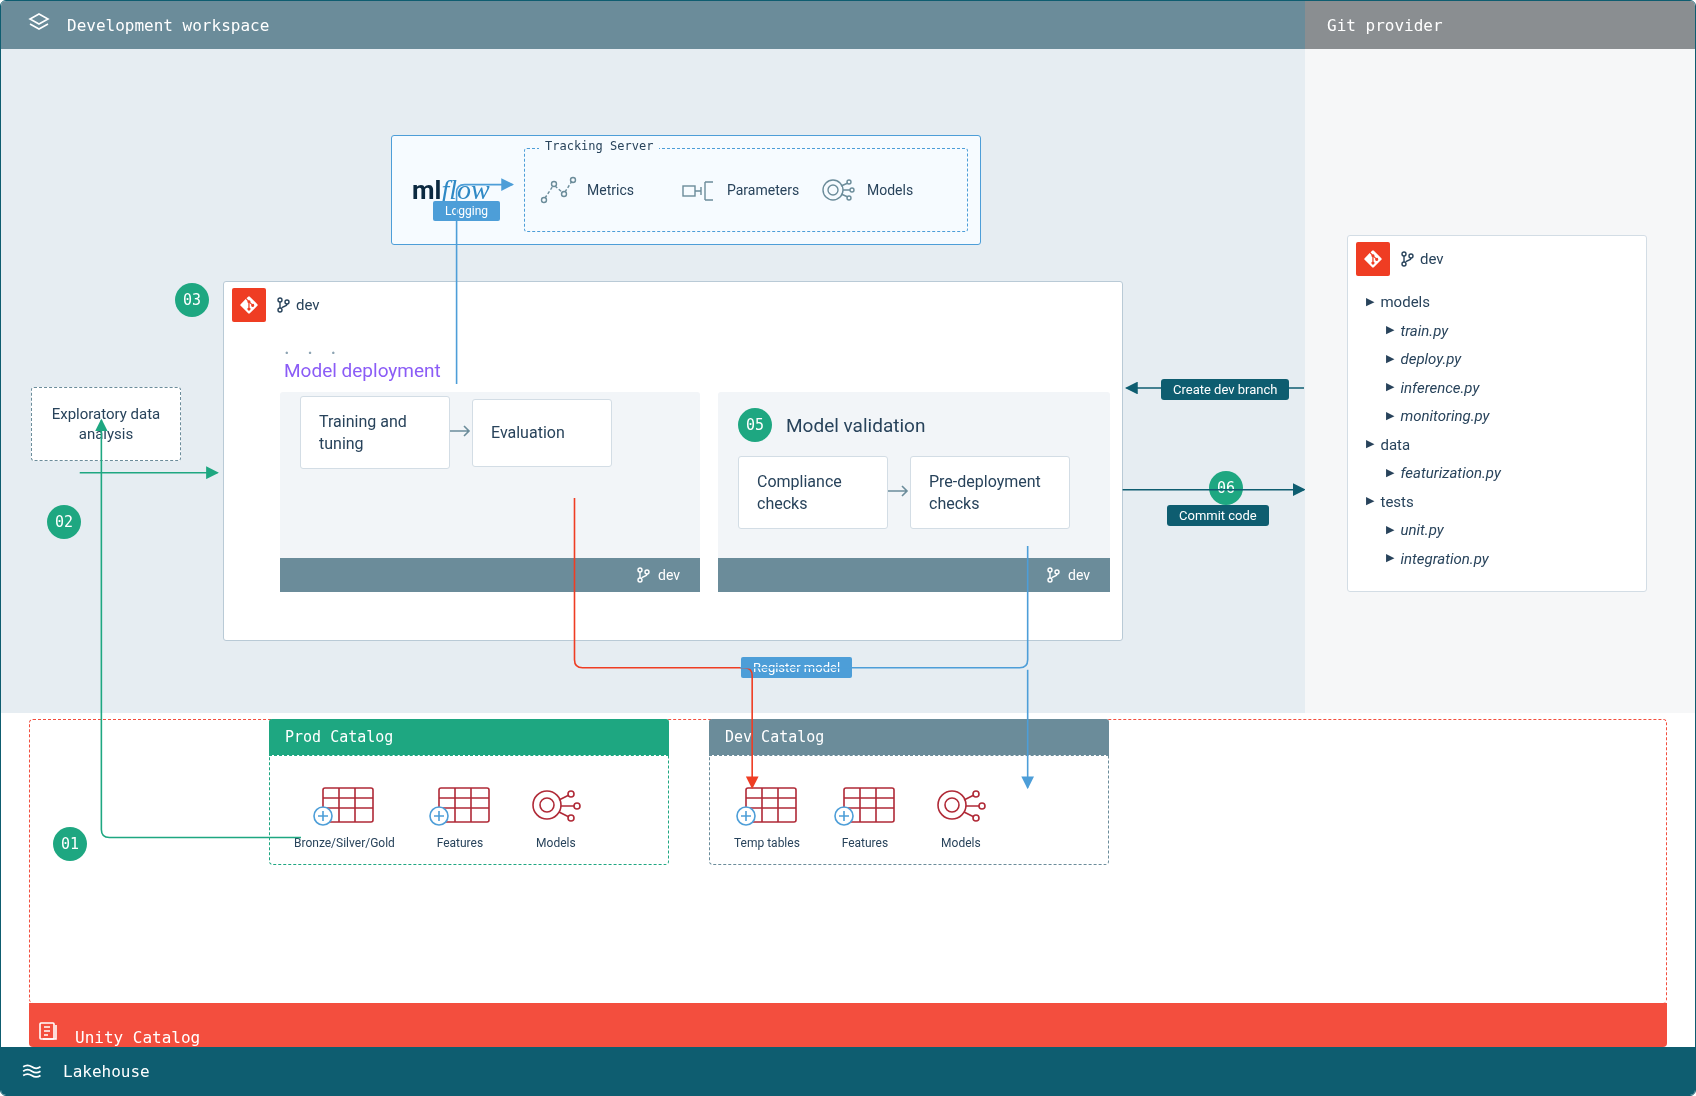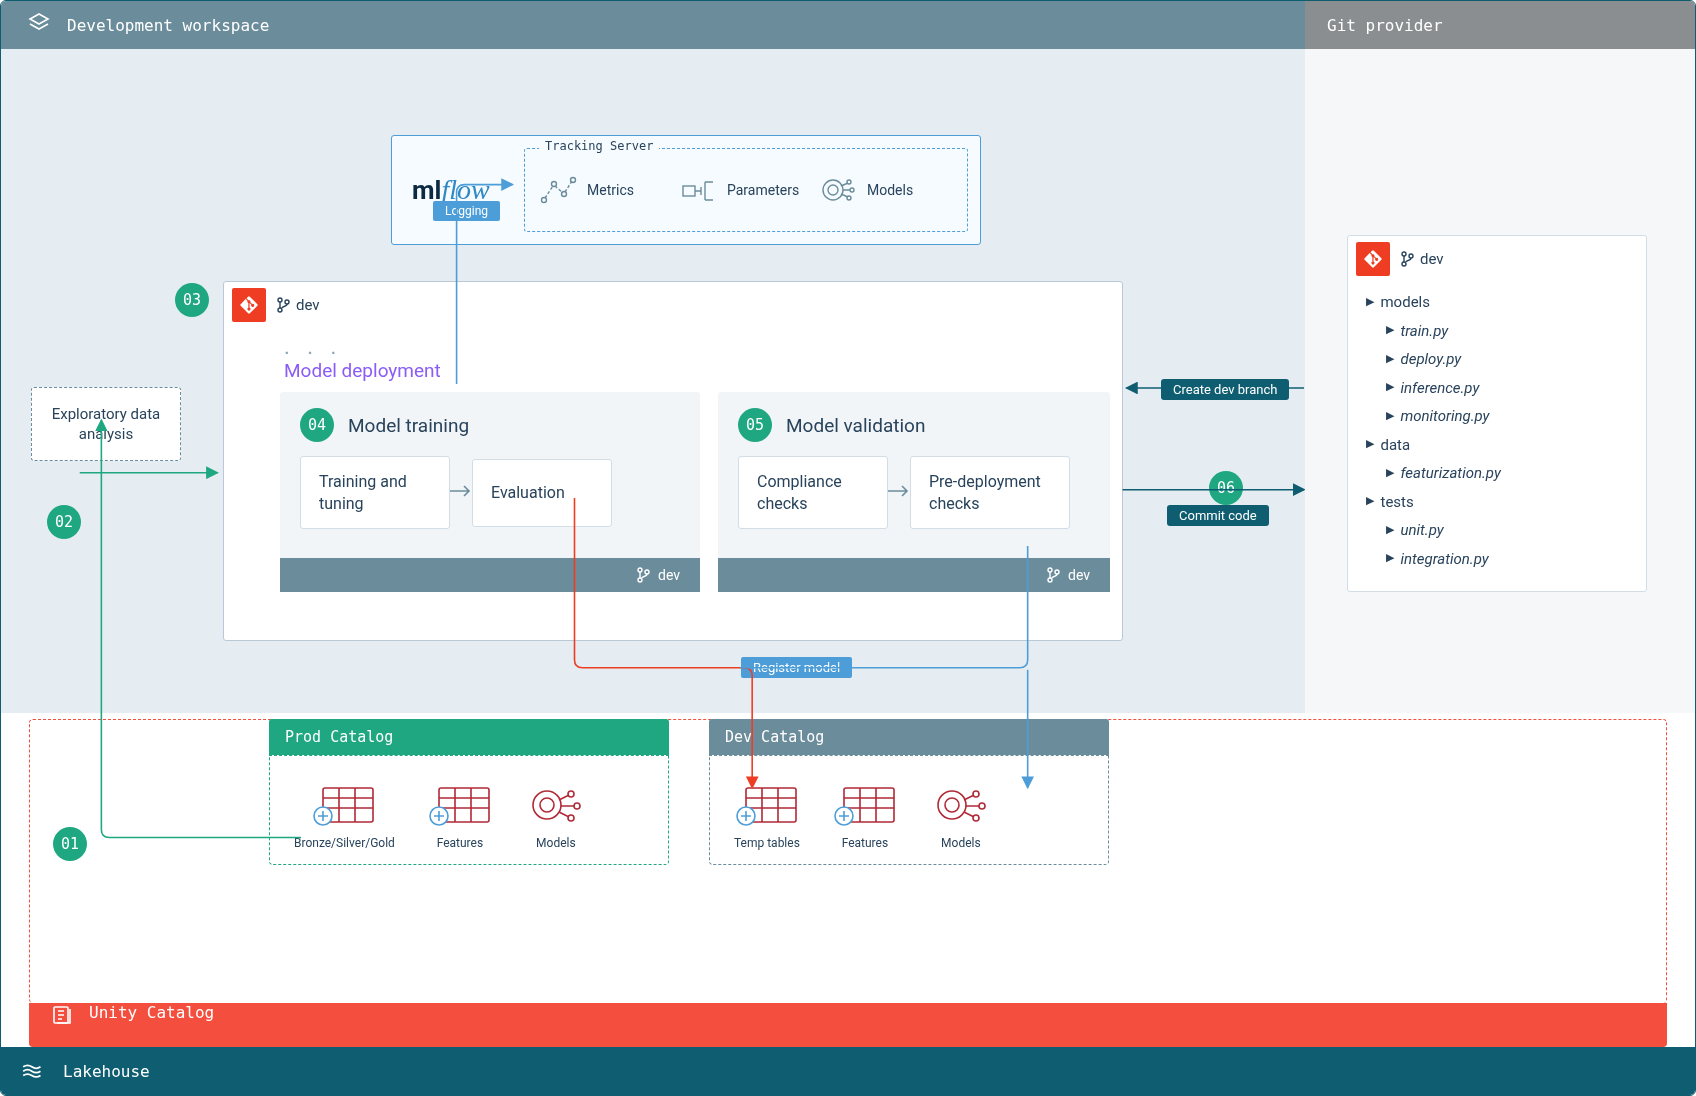--- a/index.html
+++ b/index.html
@@ -8,21 +8,21 @@
 .italic{font-style:italic;}
 
 
 .outer{position:absolute;top:0;left:0;right:0;bottom:0;border:1.5px solid #0e5d70;border-radius:6px;overflow:hidden;}
 
 
 .lakehouse-bar{position:absolute;left:0;right:0;bottom:0;height:48px;background:#0e5d70;color:#fff;display:flex;align-items:center;padding:0 20px;gap:16px;}
 .lakehouse-bar svg{width:26px;height:26px;}
 
 
-.unity-band{position:absolute;left:28px;right:28px;bottom:48px;height:44px;background:#f34e3e;color:#fff;display:flex;align-items:flex-start;padding:0 22px;gap:14px;border-radius:0 0 4px 4px;}
+.unity-band{position:absolute;left:28px;right:28px;bottom:48px;height:44px;background:#f34e3e;color:#fff;display:flex;align-items:flex-end;padding:0 8px;gap:14px;border-radius:0 0 4px 4px;}
 .unity-band svg{width:24px;height:24px;}
 
 
 .lakehouse-content{position:absolute;left:28px;right:28px;bottom:92px;top:718px;}
 .catalogs-dashed{position:absolute;inset:0;border:1.5px dashed #f34e3e;border-radius:4px;border-bottom:none;}
 .catalog{position:absolute;}
 .catalog-header{height:36px;display:flex;align-items:center;padding:0 16px;color:#fff;font-family:"SF Mono",Monaco,Consolas,monospace;font-size:15px;}
 .catalog-body{padding:26px 24px 14px;display:flex;gap:34px;justify-content:flex-start;}
 .catalog.prod{left:240px;width:400px;}
 .catalog.dev{left:680px;width:400px;}
@@ -289,24 +289,20 @@
               <circle cx="11" cy="5" r="2"></circle>
               <path d="M4 5v6M11 7c0 3-5 2-5 4"></path>
             </svg>
           <span>dev</span>
         </span>
       </div>
       <div class="dots">. . .</div>
       <div class="md-title">Model deployment</div>
 
       <div class="stage train">
-        <div class="stage-head">
-          <span class="step-num">04</span>
-          <span class="stage-title">Model training</span>
-        </div>
         <div class="boxes">
           <div class="wbox" style="width:150px">Training and tuning</div>
           <span class="arr-sm">
             <svg width="22" height="14" viewBox="0 0 22 14" fill="none" stroke="#6b8c9a" stroke-width="1.6">
                 <path d="M0 7h18M14 2l5 5-5 5"></path>
               </svg>
           </span>
           <div class="wbox" style="width:140px">Evaluation</div>
         </div>
         <div class="stage-foot">

